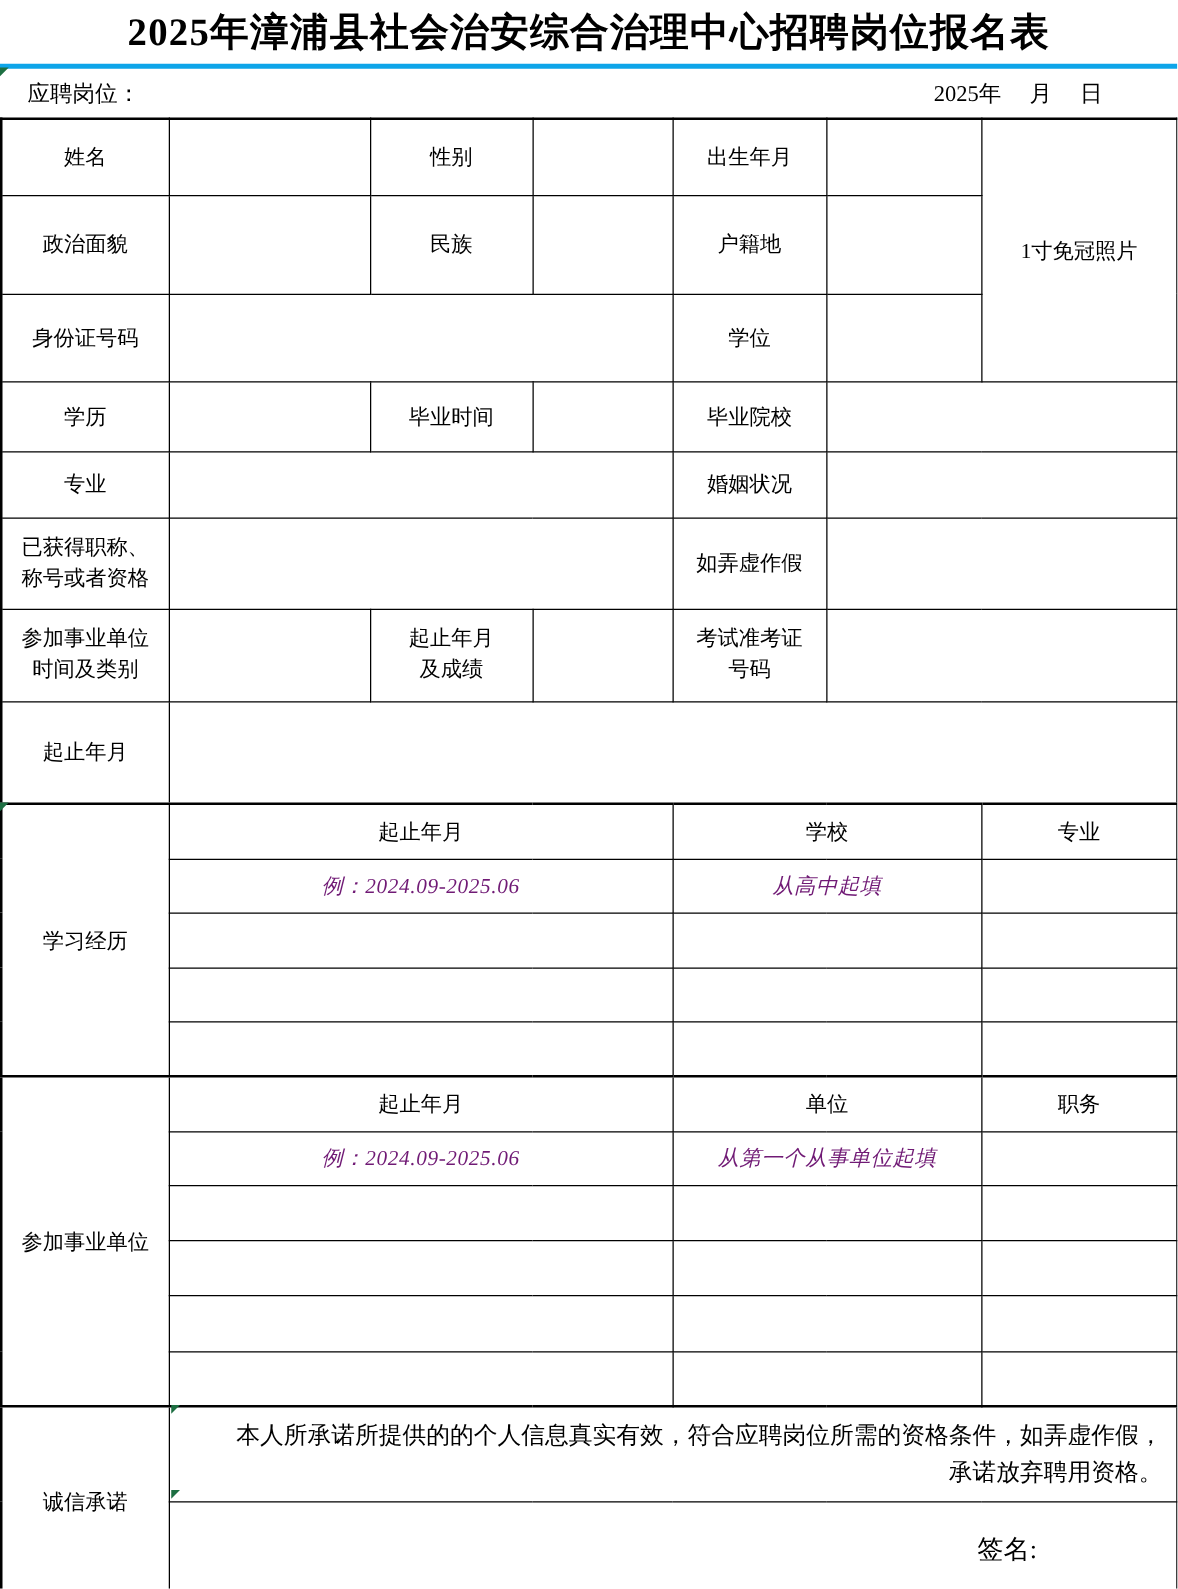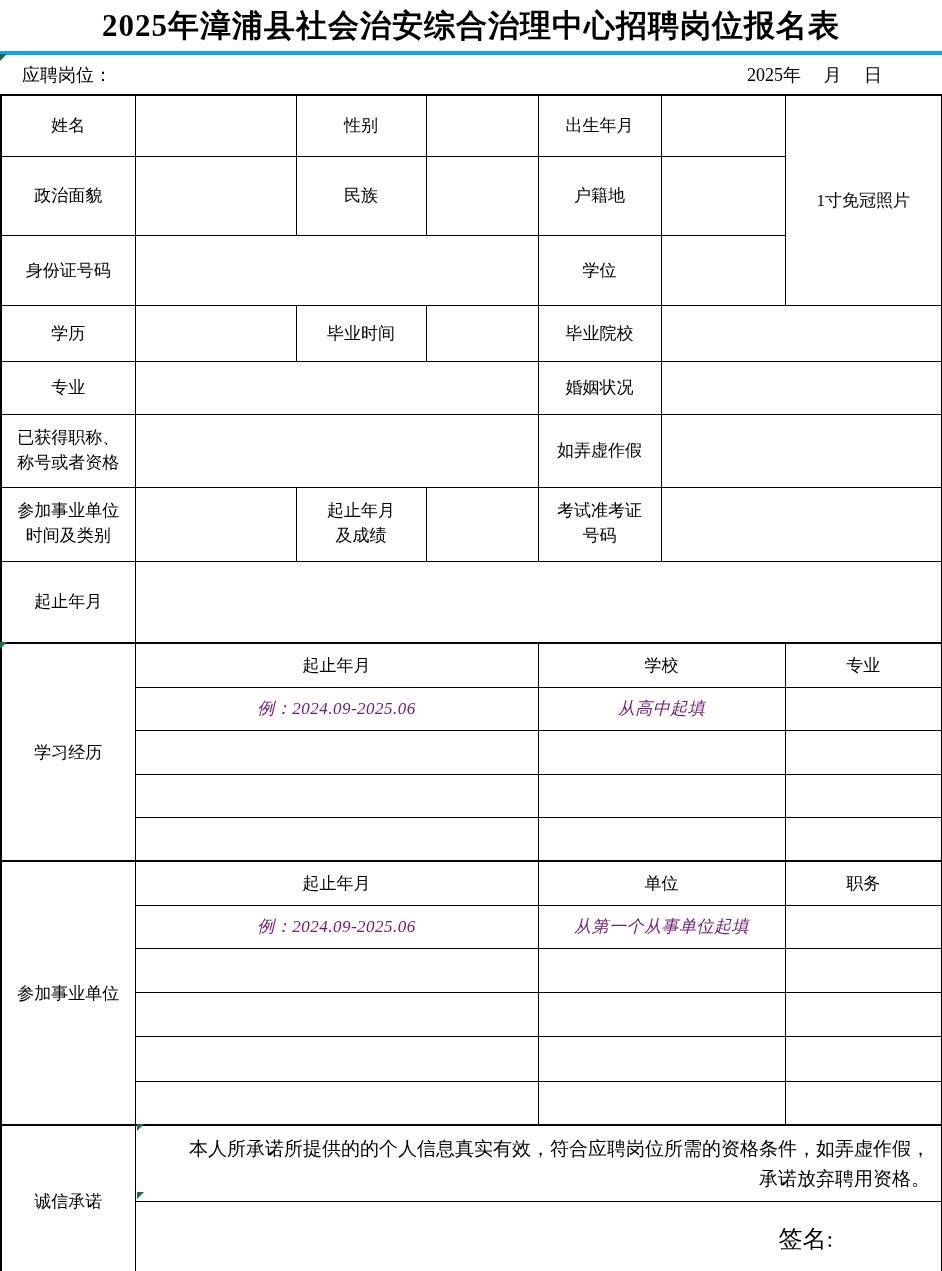--- a/index.html
+++ b/index.html
@@ -55,21 +55,21 @@
     line-height:1.6;
     text-align:right;
   }
   td.sig-cell{
     border-top:1px solid #d9d9d9;
     text-align:left;
   }
   td.sig-cell span{
     display:inline-block;
     margin-left:535px;
-    font-size:24px;
+    font-size:21px;
   }
   .marker{
     position:absolute;
     width:0;height:0;
     border-top:7px solid #1d6f42;
     border-right:7px solid transparent;
   }
 </style>
 </head>
 <body>

